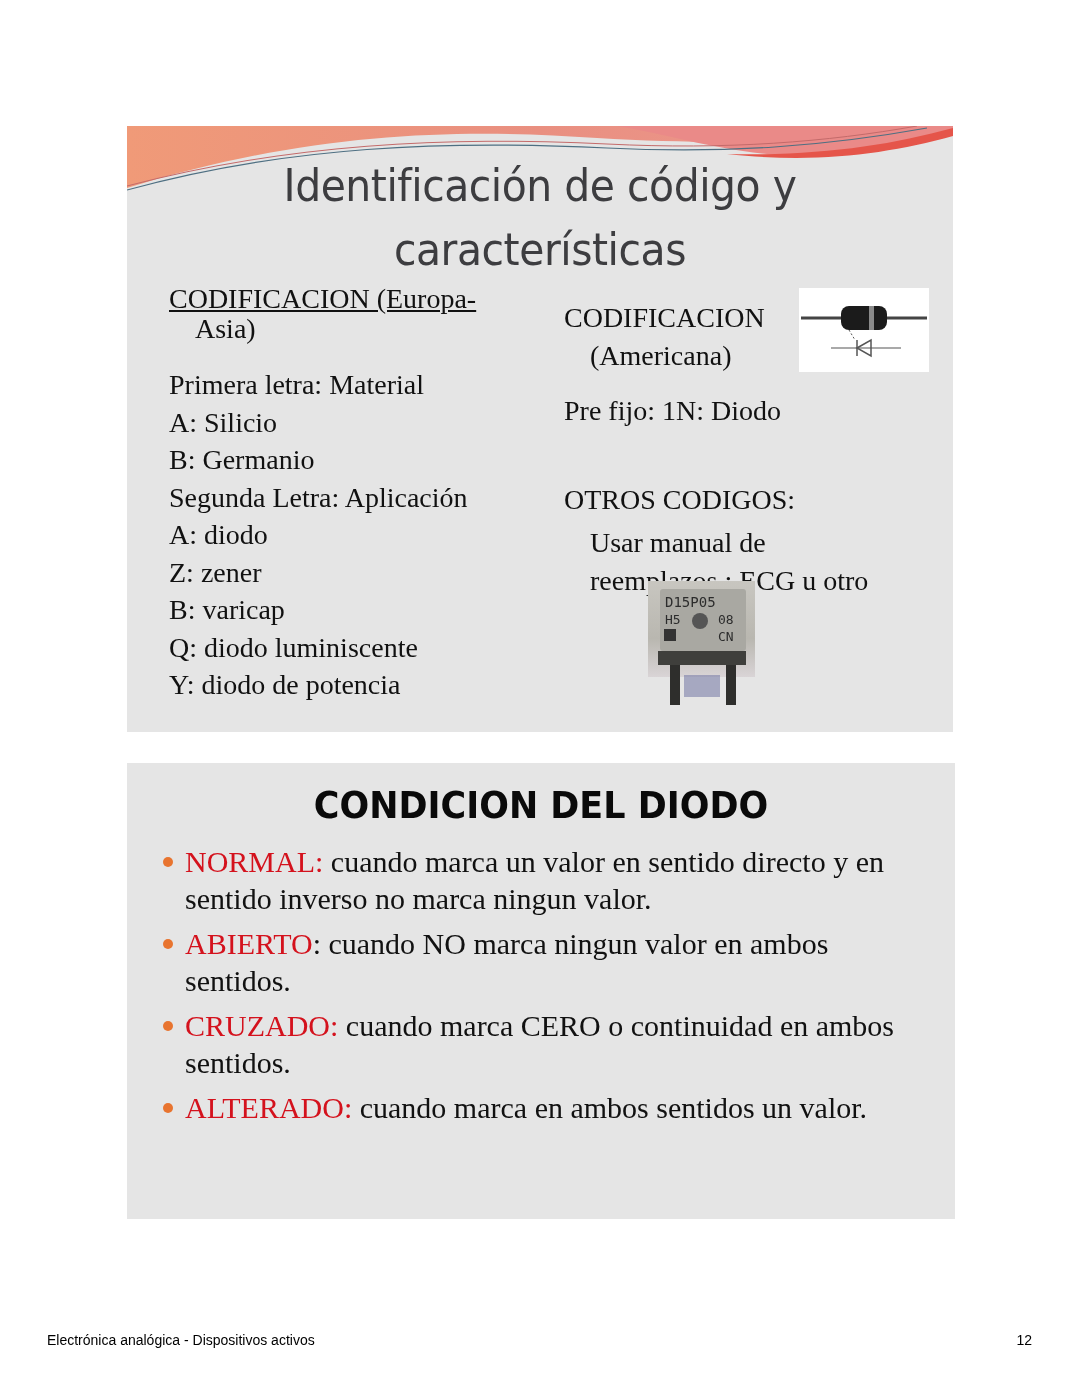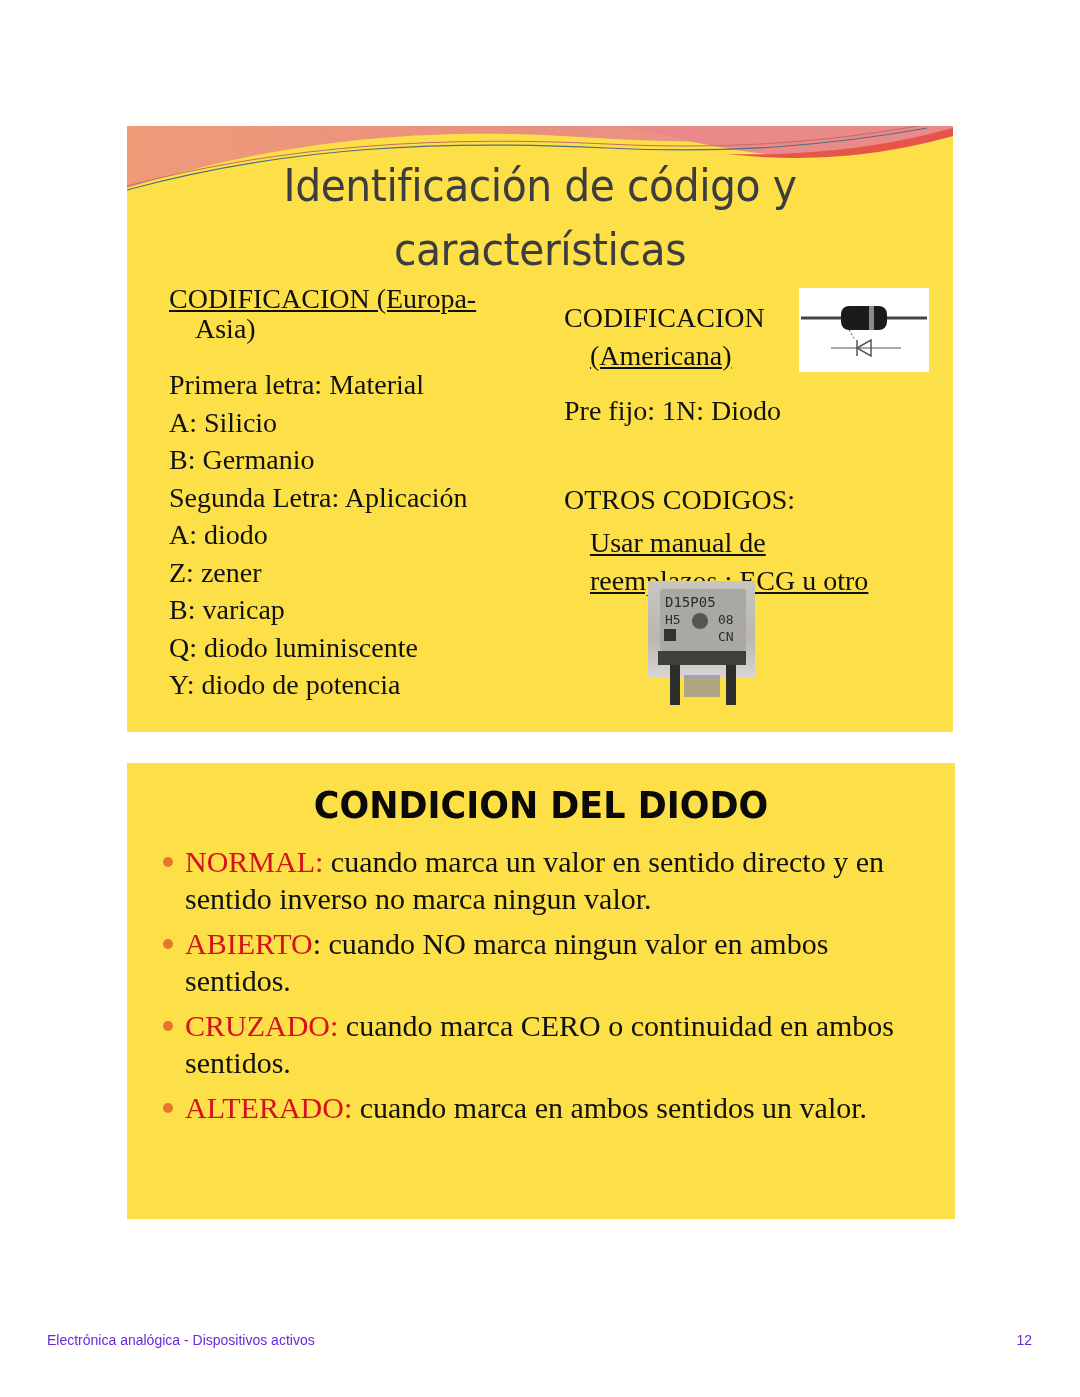--- a/index.html
+++ b/index.html
@@ -5,21 +5,21 @@
   html, body { margin: 0; padding: 0; }
   body {
     width: 1080px; height: 1397px;
     background: #ffffff;
     position: relative;
     overflow: hidden;
     font-family: "Liberation Serif", serif;
   }
   .slide {
     position: absolute;
-    background: #fde047;
+    background: #e5e5e5;
     overflow: hidden;
   }
   #slide1 { left: 127px; top: 126px; width: 826px; height: 606px; }
   #slide2 { left: 127px; top: 763px; width: 828px; height: 456px; }
 
   .swoosh { position: absolute; left: 0; top: 0; width: 826px; height: 75px; }
 
   .title1 {
     position: absolute; left: 0; right: 0; top: 28px;
     text-align: center;
@@ -31,21 +31,21 @@
   }
 
   .col { position: absolute; font-size: 28px; color: #111; }
   .col p { margin: 0; line-height: 37.5px; white-space: nowrap; }
   #col-left { left: 42px; top: 158px; }
   #col-left .indent { padding-left: 26px; line-height: 30px; }
   #col-left .head { line-height: 30px; text-decoration: underline; }
   #col-left .gap { margin-top: 22px; }
 
   #col-right { left: 437px; top: 173px; }
-  #col-right .indent { padding-left: 26px; text-decoration: underline; }
+  #col-right .indent { padding-left: 26px; }
 
   .diode-img {
     position: absolute; left: 672px; top: 162px; width: 130px; height: 84px;
     background: #ffffff;
   }
   .chip-img {
     position: absolute; left: 521px; top: 455px; width: 107px; height: 96px;
     background: linear-gradient(180deg, #c8c6c0 0%, #b9b7b0 60%, #d9d4d6 100%);
   }
 
@@ -66,21 +66,21 @@
     position: relative; padding-left: 22px; line-height: 37px; margin-bottom: 8px;
   }
   .bullets .dot {
     position: absolute; left: 0; top: 14px; width: 10px; height: 10px; border-radius: 50%;
   }
   .bullets .kw { color: #d4121d; }
 
   .footer {
     position: absolute; top: 1332px;
     font-family: "Liberation Sans", sans-serif;
-    font-size: 14px; color: #6d28d9;
+    font-size: 14px; color: #000000;
   }
   #footer-left { left: 47px; }
   #footer-right { right: 48px; }
 </style>
 </head>
 <body>
 
 <div class="slide" id="slide1">
   <svg class="swoosh" viewBox="0 0 826 75" preserveAspectRatio="none">
     <defs>

